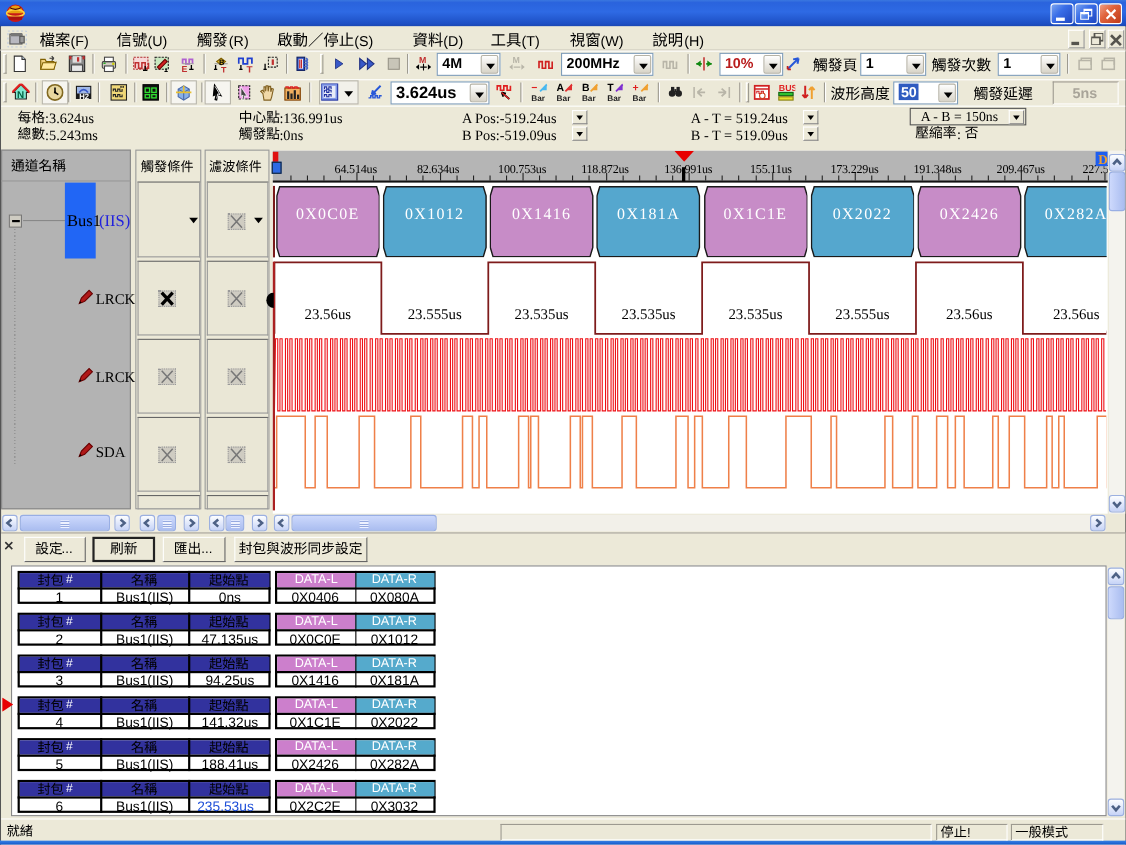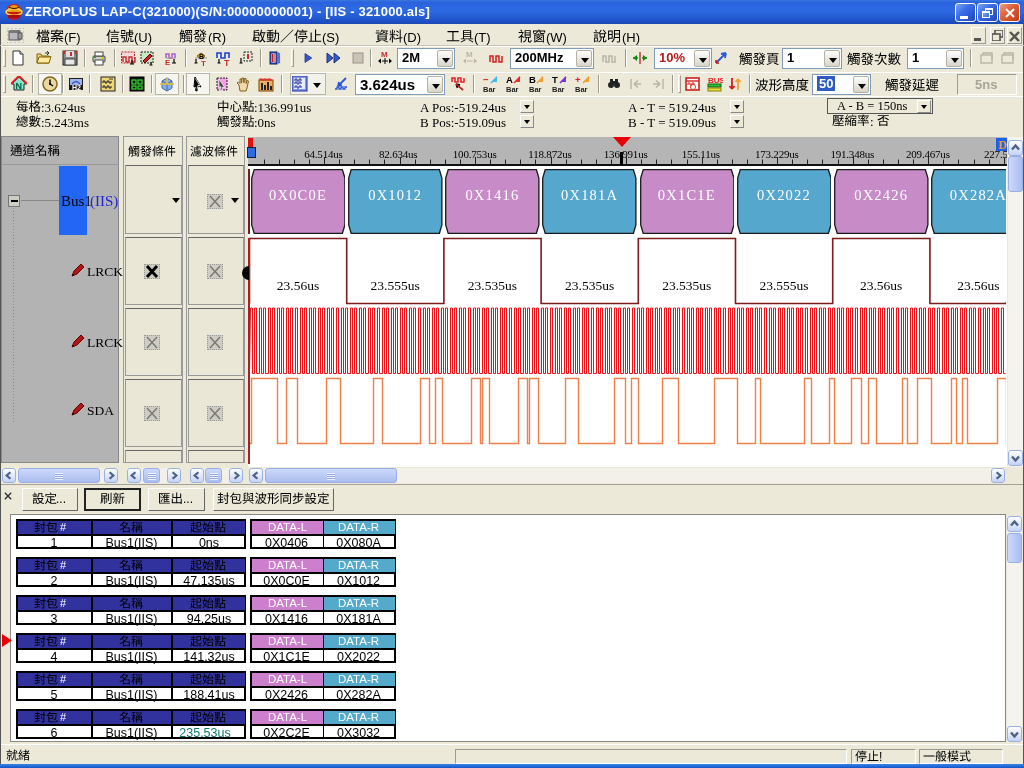--- a/index.html
+++ b/index.html
@@ -17,21 +17,20 @@
 <div class="a" style="left:0;top:0;width:1024px;height:768px;border-left:1px solid #555;border-right:1px solid #555"></div>
     <div class="a" style="left:0;top:764px;width:1024px;height:4px;background:linear-gradient(180deg,#3a84e8,#1156c8)"></div>
     <div class="a" style="left:0;top:0;width:1024px;height:24px;background:linear-gradient(180deg,#3a77e0 0%,#2a63dd 10%,#2e6ae4 45%,#1d4fc4 90%,#1a46b0 100%)"></div>
     <svg class="a" style="left:5px;top:3px" width="18" height="18" viewBox="0 0 18 18">
 <circle cx="9" cy="9" r="8" fill="#c81818"></circle>
 <path d="M2 9a7 7 0 0 1 14 0" fill="#e8a010"></path>
 <ellipse cx="9" cy="9" rx="8" ry="3.2" fill="none" stroke="#ffd040" stroke-width="1.6"></ellipse>
 <path d="M4 4c2 2 8 2 10 0" stroke="#400" fill="none"></path>
 <rect x="3" y="12" width="12" height="3" fill="#a81010"></rect>
 </svg>
-    <div class="a" style="left:25px;top:4px;font:bold 13px 'Liberation Sans', sans-serif;color:#fff;letter-spacing:0.2px">ZEROPLUS LAP-C(321000)(S/N:00000000001) - [IIS - 321000.als]</div>
     <div class="a" style="left:955px;top:3px;width:21px;height:19px;border-radius:3px;border:1px solid #fff;background:linear-gradient(135deg,#7ba5f0 0%,#3a6ee8 40%,#1e46c0 100%)">
       <div class="a" style="left:4px;top:12px;width:8px;height:3px;background:#fff"></div>
     </div>
     <div class="a" style="left:977px;top:3px;width:21px;height:19px;border-radius:3px;border:1px solid #fff;background:linear-gradient(135deg,#7ba5f0 0%,#3a6ee8 40%,#1e46c0 100%)">
       <div class="a" style="left:7px;top:4px;width:8px;height:7px;border:1px solid #fff;border-top:2px solid #fff"></div>
       <div class="a" style="left:4px;top:7px;width:8px;height:7px;border:1px solid #fff;border-top:2px solid #fff;background:linear-gradient(135deg,#7ba5f0,#3a6ee8)"></div>
     </div>
     <div class="a" style="left:999px;top:3px;width:21px;height:19px;border-radius:3px;border:1px solid #fff;background:linear-gradient(135deg,#f0a086 0%,#e0633c 40%,#c03a18 100%)">
       <svg class="a" style="left:4px;top:3px" width="12" height="12" viewBox="0 0 12 12">
         <path d="M2 2 L10 10 M10 2 L2 10" stroke="#fff" stroke-width="2"></path>
@@ -168,21 +167,21 @@
       <rect x="3" y="3" width="10" height="10" fill="#c8c5b8" stroke="#989588"></rect>
     </svg>
     <div class="sep" style="left:370px;top:49px;height:18px"></div>
     <svg class="a" style="left:377px;top:50px" width="16" height="16" viewBox="0 0 16 16">
       <text x="4" y="7" font-size="8" font-weight="bold" fill="#c03030" font-family="Liberation Sans, sans-serif">M</text>
       <path d="M1 11 l3-2.5 v5 z M15 11 l-3-2.5 v5 z" fill="#000"></path>
       <path d="M5 11 h6" stroke="#000"></path>
       <path d="M8 8 v6" stroke="#000"></path>
     </svg>
     <div class="combo" style="left:397px;top:48px;width:58px;height:21px">
-      <span class="tx" style="font:bold 13px 'Liberation Sans', sans-serif;color:#000">2M</span>
+      <span class="tx" style="font:bold 13px 'Liberation Sans', sans-serif;color:#000">4M</span>
       <div class="btn"></div>
     </div>
     <svg class="a" style="left:462px;top:50px" width="16" height="16" viewBox="0 0 16 16">
       <text x="4" y="7" font-size="8" font-weight="bold" fill="#b8b5a8" font-family="Liberation Sans, sans-serif">M</text>
       <path d="M1 11 l3-2.5 v5 z M15 11 l-3-2.5 v5 z" fill="#b8b5a8"></path>
       <path d="M5 11 h6" stroke="#b8b5a8"></path>
     </svg>
     <svg class="a" style="left:489px;top:50px" width="16" height="16" viewBox="0 0 16 16">
       <path d="M1 11 v-6 h3 v6 h3 v-6 h3 v6 h3 v-6" stroke="#d02020" fill="none" stroke-width="1.5" transform="translate(0,1)"></path>
     </svg>
@@ -829,21 +828,21 @@
     <div class="a" style="left:119px;top:711px"><svg width="25" height="14" viewBox="0 0 25 14" style="overflow:visible">
         <path transform="translate(0,10.6)" fill="#000" d="M4.5 -10.1C3.8 -8.8 2.4 -7.3 0.5 -6.2C0.7 -6 1 -5.7 1.1 -5.5C1.7 -5.8 2.2 -6.2 2.7 -6.6C3.5 -6 4.3 -5.2 4.9 -4.6C3.5 -3.6 1.9 -2.7 0.4 -2.3C0.6 -2.1 0.8 -1.8 0.9 -1.5C1.9 -1.8 2.9 -2.3 3.9 -2.9V1H4.8V0.5H9.7V1H10.7V-4.2H5.7C7.1 -5.3 8.3 -6.8 9 -8.6L8.4 -8.9L8.2 -8.9H4.8C5.1 -9.2 5.3 -9.6 5.5 -9.9ZM9.7 -0.3H4.8V-3.3H9.7ZM4.2 -8.1H7.8C7.2 -7 6.5 -6.1 5.6 -5.2C5.1 -5.9 4.1 -6.6 3.3 -7.2C3.6 -7.5 3.9 -7.8 4.2 -8.1Z M22.5 -9.9C21.2 -9.5 18.8 -9.2 16.8 -9C16.9 -8.8 17 -8.5 17 -8.3C19.1 -8.5 21.5 -8.8 23.1 -9.3ZM22.2 -8.7C21.9 -8 21.4 -7.3 20.9 -6.8C21.1 -6.7 21.4 -6.5 21.6 -6.4C22.1 -6.9 22.7 -7.8 23 -8.5ZM19.2 -8.2C19.5 -7.7 19.8 -7 19.9 -6.6L20.7 -6.9C20.6 -7.3 20.3 -7.9 19.9 -8.4ZM17.1 -8C17.5 -7.5 17.9 -6.8 18.1 -6.3L18.8 -6.7C18.6 -7.1 18.2 -7.8 17.8 -8.3ZM19.6 -3.3V-2.2H18V-3.3ZM19.6 -4H18V-5.1H19.6ZM20.4 -3.3H22.1V-2.2H20.4ZM20.4 -4V-5.1H22.1V-4ZM17.2 -5.9V-2.2H16.3V-1.4H17.2V0.9H18V-1.4H22.1V-0C22.1 0.1 22.1 0.2 21.9 0.2C21.8 0.2 21.3 0.2 20.7 0.2C20.8 0.4 21 0.7 21 1C21.8 1 22.2 0.9 22.6 0.8C22.9 0.7 23 0.4 23 -0V-1.4H23.7V-2.2H23V-5.9H20.4V-6.5H19.6V-5.9ZM16 -9.8C15.2 -9.4 13.7 -9.1 12.5 -8.9C12.6 -8.7 12.7 -8.4 12.7 -8.2C13.2 -8.3 13.8 -8.4 14.3 -8.5V-6.6H12.5V-5.8H14.2C13.8 -4.4 13.1 -2.8 12.4 -2C12.5 -1.8 12.8 -1.4 12.9 -1.2C13.4 -1.9 13.9 -3 14.3 -4.2V1H15.1V-4.3C15.5 -3.8 16 -3.2 16.2 -2.9L16.7 -3.6C16.5 -3.8 15.5 -4.9 15.1 -5.2V-5.8H16.7V-6.6H15.1V-8.7C15.7 -8.8 16.2 -9 16.6 -9.2Z"></path>
       </svg></div>
     <div class="a" style="left:190px;top:711px"><svg width="37" height="14" viewBox="0 0 37 14" style="overflow:visible">
         <path transform="translate(0,10.6)" fill="#000" d="M7.4 -8.5H10V-5.9H7.4ZM6.5 -9.3V-2.6C6.5 -1.5 6.9 -1.2 8 -1.2C8.2 -1.2 9.9 -1.2 10.2 -1.2C11.1 -1.2 11.4 -1.6 11.5 -3.1C11.3 -3.1 10.9 -3.3 10.7 -3.4C10.7 -2.3 10.6 -2 10.1 -2C9.8 -2 8.3 -2 8.1 -2C7.5 -2 7.4 -2.1 7.4 -2.6V-5.1H10.9V-9.3ZM1.2 -4.6C1.2 -2.5 1 -0.6 0.3 0.6C0.5 0.7 0.9 0.9 1.1 1.1C1.4 0.4 1.7 -0.4 1.8 -1.4C2.7 0.3 4.1 0.6 6.7 0.6H11.3C11.3 0.4 11.5 -0 11.7 -0.2C10.9 -0.2 7.2 -0.2 6.6 -0.2C5.5 -0.2 4.6 -0.3 3.9 -0.6V-3H5.9V-3.8H3.9V-5.6H6V-6.4H3.7V-7.9H5.7V-8.7H3.7V-10.1H2.9V-8.7H0.9V-7.9H2.9V-6.4H0.6V-5.6H3.1V-1C2.6 -1.4 2.2 -2 2 -2.9C2 -3.5 2 -4 2 -4.6Z M17.5 -3.9V1H18.4V0.4H22V0.9H22.9V-3.9ZM18.4 -0.4V-3.1H22V-0.4ZM17.2 -4.9C17.6 -5 18.1 -5.1 22.5 -5.4C22.6 -5.1 22.8 -4.8 22.9 -4.6L23.6 -5C23.3 -5.9 22.4 -7.3 21.6 -8.3L20.9 -8C21.3 -7.5 21.7 -6.8 22.1 -6.2L18.3 -6C19.1 -7 19.9 -8.4 20.5 -9.8L19.6 -10.1C19 -8.6 18 -7 17.7 -6.5C17.4 -6.1 17.1 -5.8 16.9 -5.8C17 -5.5 17.2 -5.1 17.2 -4.9ZM12.4 -7.3 12.5 -6.5 13.6 -6.5C13.3 -5.4 13 -4.3 12.8 -3.5C13.4 -3.1 14 -2.6 14.6 -2C14.1 -1.2 13.4 -0.4 12.4 0.3C12.6 0.5 12.9 0.8 13 0.9C14 0.2 14.7 -0.6 15.2 -1.5C15.8 -1 16.2 -0.5 16.5 -0.2L17.1 -0.9C16.7 -1.3 16.2 -1.7 15.7 -2.2C16.4 -3.8 16.5 -5.4 16.5 -6.7L17.1 -6.8L17.1 -7.5L16.5 -7.5V-8.4H15.7V-7.5L14.6 -7.4C14.8 -8.3 14.9 -9.2 15 -10L14.2 -10C14.1 -9.2 13.9 -8.3 13.8 -7.4ZM13.7 -3.8C13.9 -4.6 14.2 -5.6 14.4 -6.6L15.7 -6.7C15.7 -5.5 15.6 -4.1 15 -2.8C14.6 -3.1 14.1 -3.5 13.7 -3.8Z M25.8 -8.4C26 -7.8 26.2 -7 26.2 -6.6L26.7 -6.7C26.6 -7.2 26.5 -7.9 26.3 -8.5ZM26.2 -1.5C26.4 -0.8 26.4 0.1 26.4 0.6L27 0.6C27.1 0 27 -0.9 26.9 -1.5ZM27.5 -1.5C27.7 -0.9 27.9 -0 28 0.5L28.6 0.3C28.5 -0.2 28.3 -1 28.1 -1.6ZM28.7 -1.5C29.1 -0.9 29.4 -0.1 29.5 0.4L30.1 0.2C30 -0.3 29.7 -1.1 29.3 -1.7ZM25.2 -1.7C25 -1 24.8 -0 24.4 0.5L25.1 0.8C25.4 0.2 25.7 -0.7 25.8 -1.5ZM28.3 -8.5C28.2 -8 27.9 -7.1 27.7 -6.6L28.1 -6.5C28.3 -6.9 28.6 -7.7 28.8 -8.4ZM32.1 -10.1V-4.4H30.3V0.9H31.2V0.4H34.2V0.9H35.1V-4.4H33V-6.6H35.5V-7.5H33V-10.1ZM31.2 -0.4V-3.6H34.2V-0.4ZM25.6 -9H26.9V-6.1H25.6ZM27.6 -9H28.9V-6.1H27.6ZM24.6 -2.9V-2.2H29.9V-2.9H27.6V-3.9H29.8V-4.6H27.6V-5.4H29.7V-9.6H24.9V-5.4H26.8V-4.6H24.8V-3.9H26.8V-2.9Z"></path>
       </svg></div>
     <div class="a" style="left:252px;top:711px;width:71px;text-align:center;font:11.5px 'Liberation Sans', sans-serif;color:#fff">DATA-L</div>
     <div class="a" style="left:323px;top:711px;width:71px;text-align:center;font:11.5px 'Liberation Sans', sans-serif;color:#fff">DATA-R</div>
     <div class="a" style="left:17px;top:726px;width:74px;text-align:center;font:12.5px 'Liberation Sans', sans-serif;color:#000">6</div>
     <div class="a" style="left:92px;top:726px;width:79px;text-align:center;font:12.5px 'Liberation Sans', sans-serif;color:#000">Bus1(IIS)</div>
-    <div class="a" style="left:172px;top:726px;width:66px;text-align:center;font:12.5px 'Liberation Sans', sans-serif;color:#0f766e">235.53us</div>
+    <div class="a" style="left:172px;top:726px;width:66px;text-align:center;font:12.5px 'Liberation Sans', sans-serif;color:#1d4ed8">235.53us</div>
     <div class="a" style="left:251px;top:726px;width:71px;text-align:center;font:12.5px 'Liberation Sans', sans-serif;color:#000">0X2C2E</div>
     <div class="a" style="left:323px;top:726px;width:71px;text-align:center;font:12.5px 'Liberation Sans', sans-serif;color:#000">0X3032</div>
     <svg class="a" style="left:2px;top:634px" width="10" height="13" viewBox="0 0 10 13">
       <path d="M0 0 L10 6.5 L0 13 z" fill="#e80000"></path>
     </svg>
     <div class="a" style="left:1007px;top:516px;width:15px;height:226px;background:#f4f3ee"></div>
     <div class="a" style="left:1007px;top:516px;width:15px;height:16px;border-radius:3px;background:linear-gradient(180deg,#fdfeff,#c6d3f7);border:1px solid #9cb0e0"></div>
     <svg class="a" style="left:1007px;top:516px" width="15" height="16" viewBox="0 0 15 15">
       <path d="M4 9 L7.5 5 L11 9" fill="none" stroke="#4d6185" stroke-width="2.4"></path>
     </svg>

